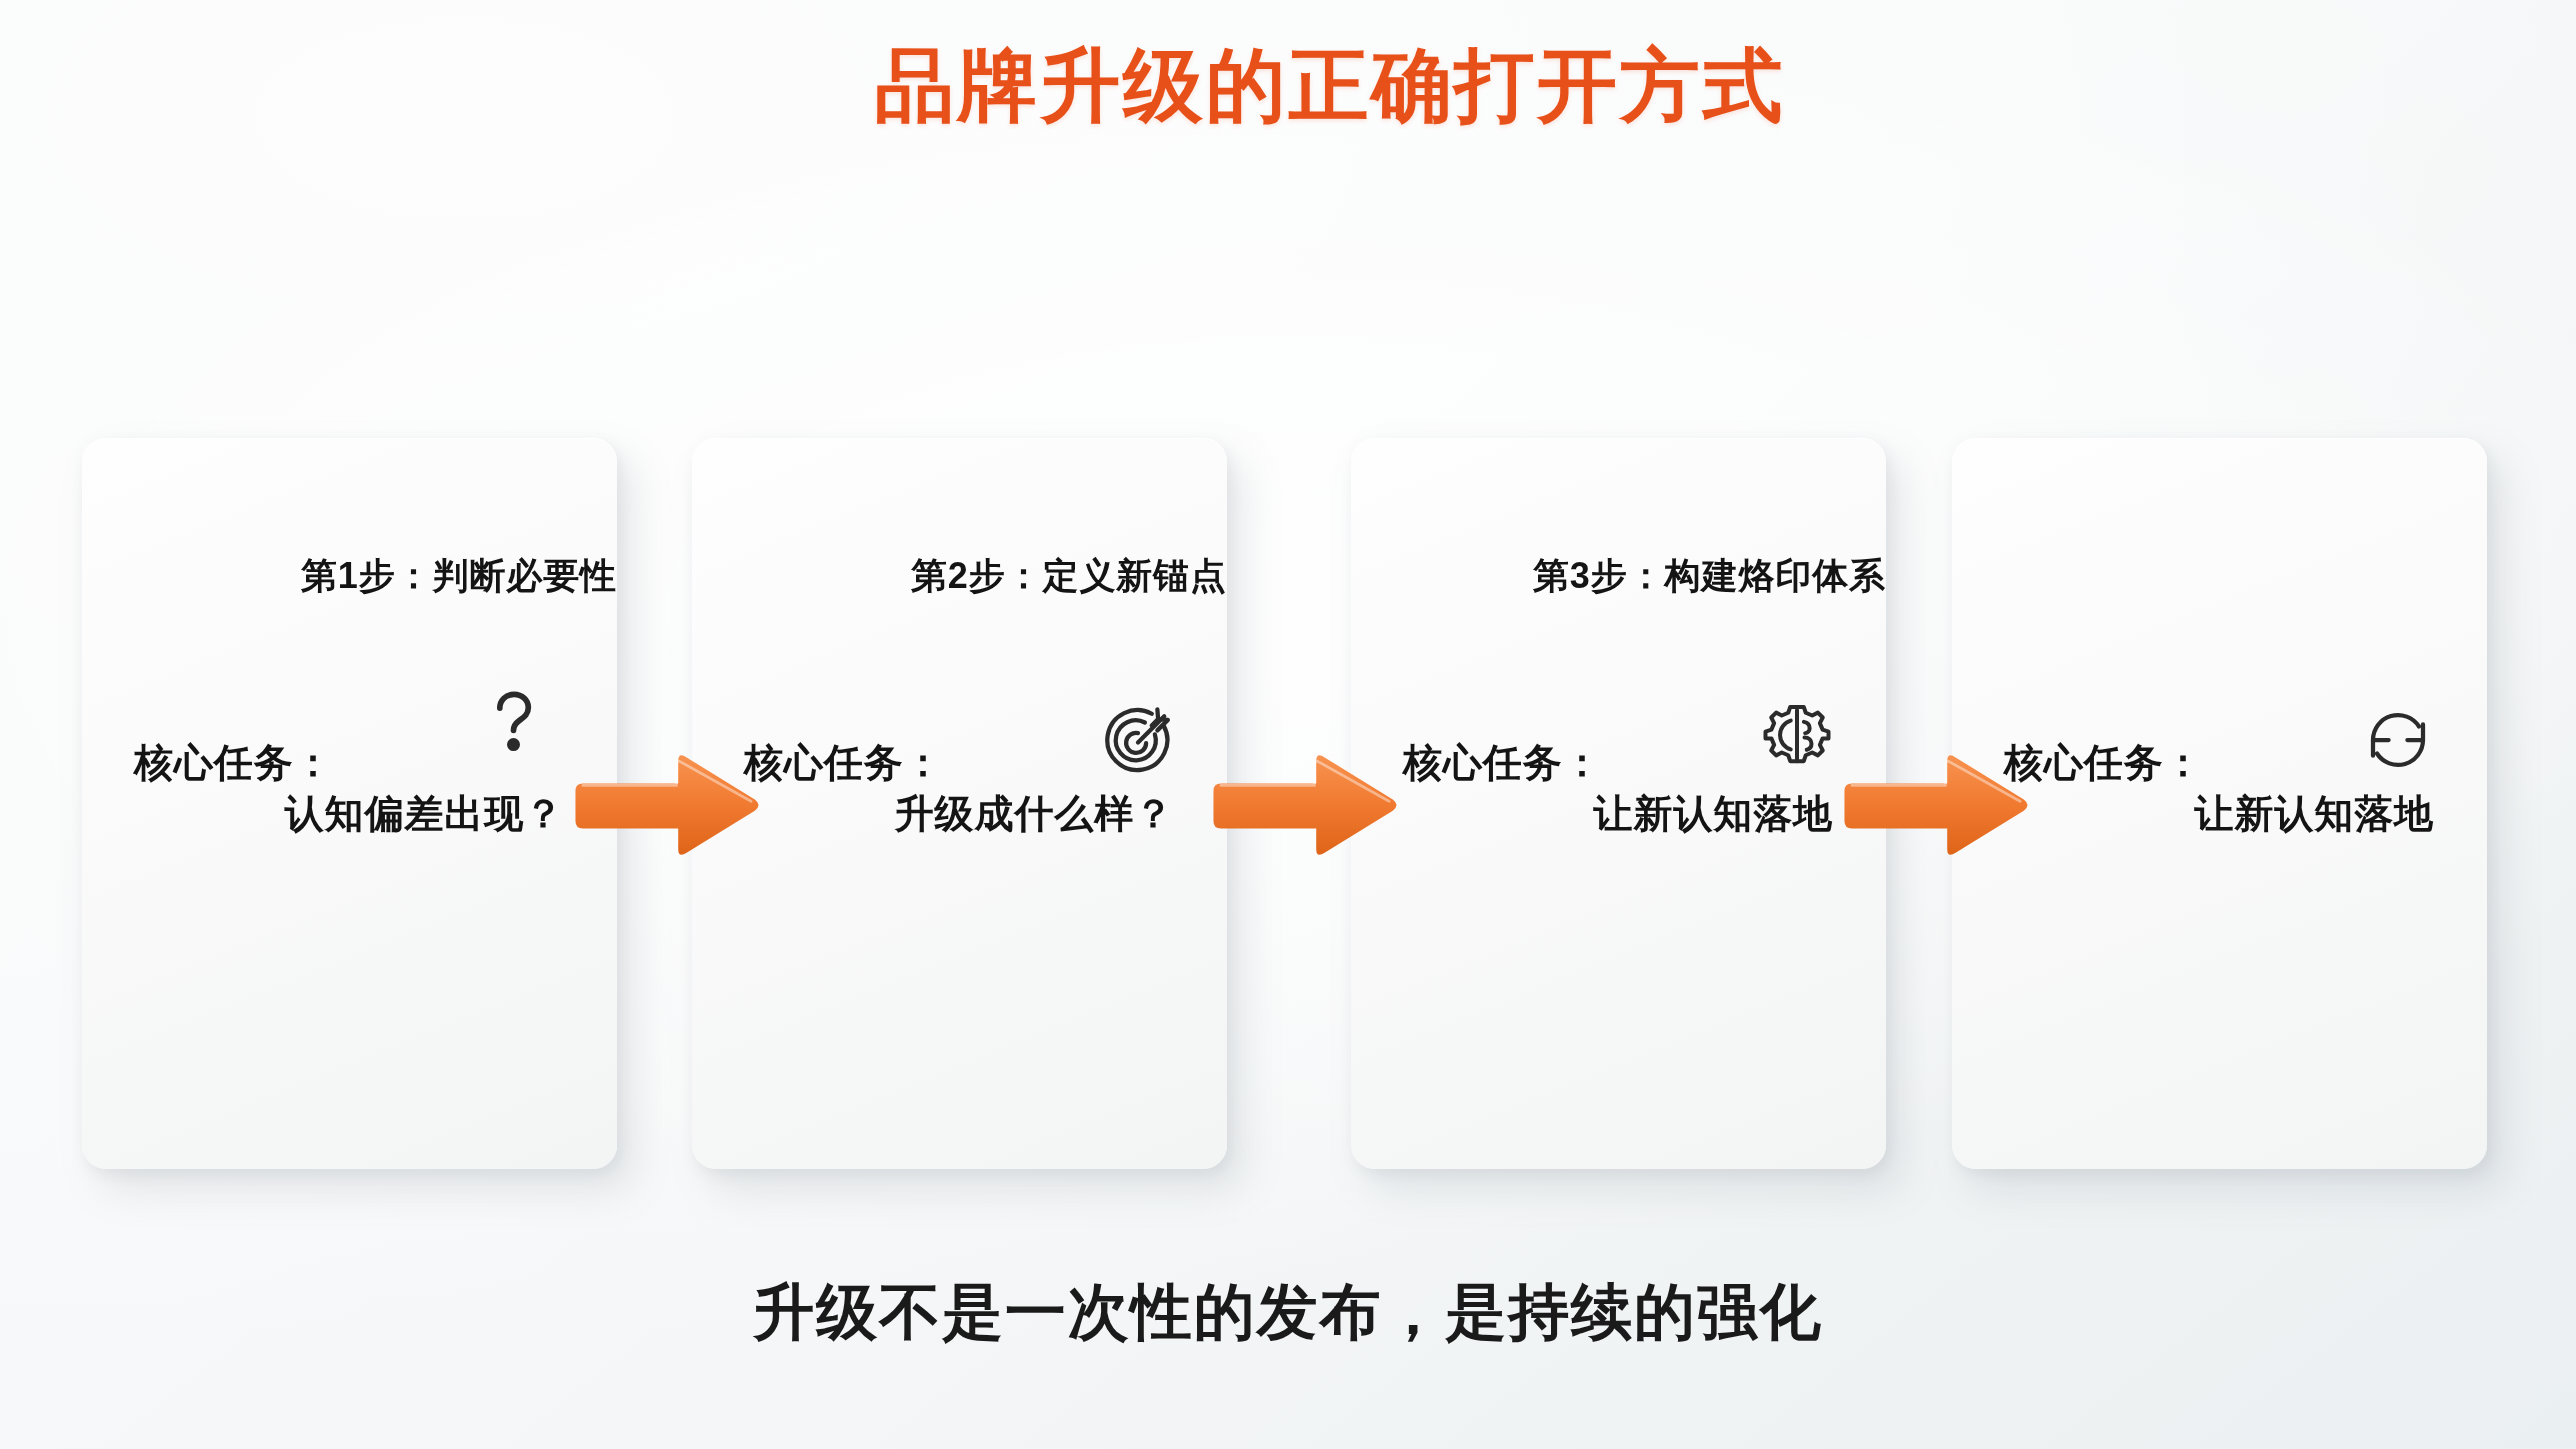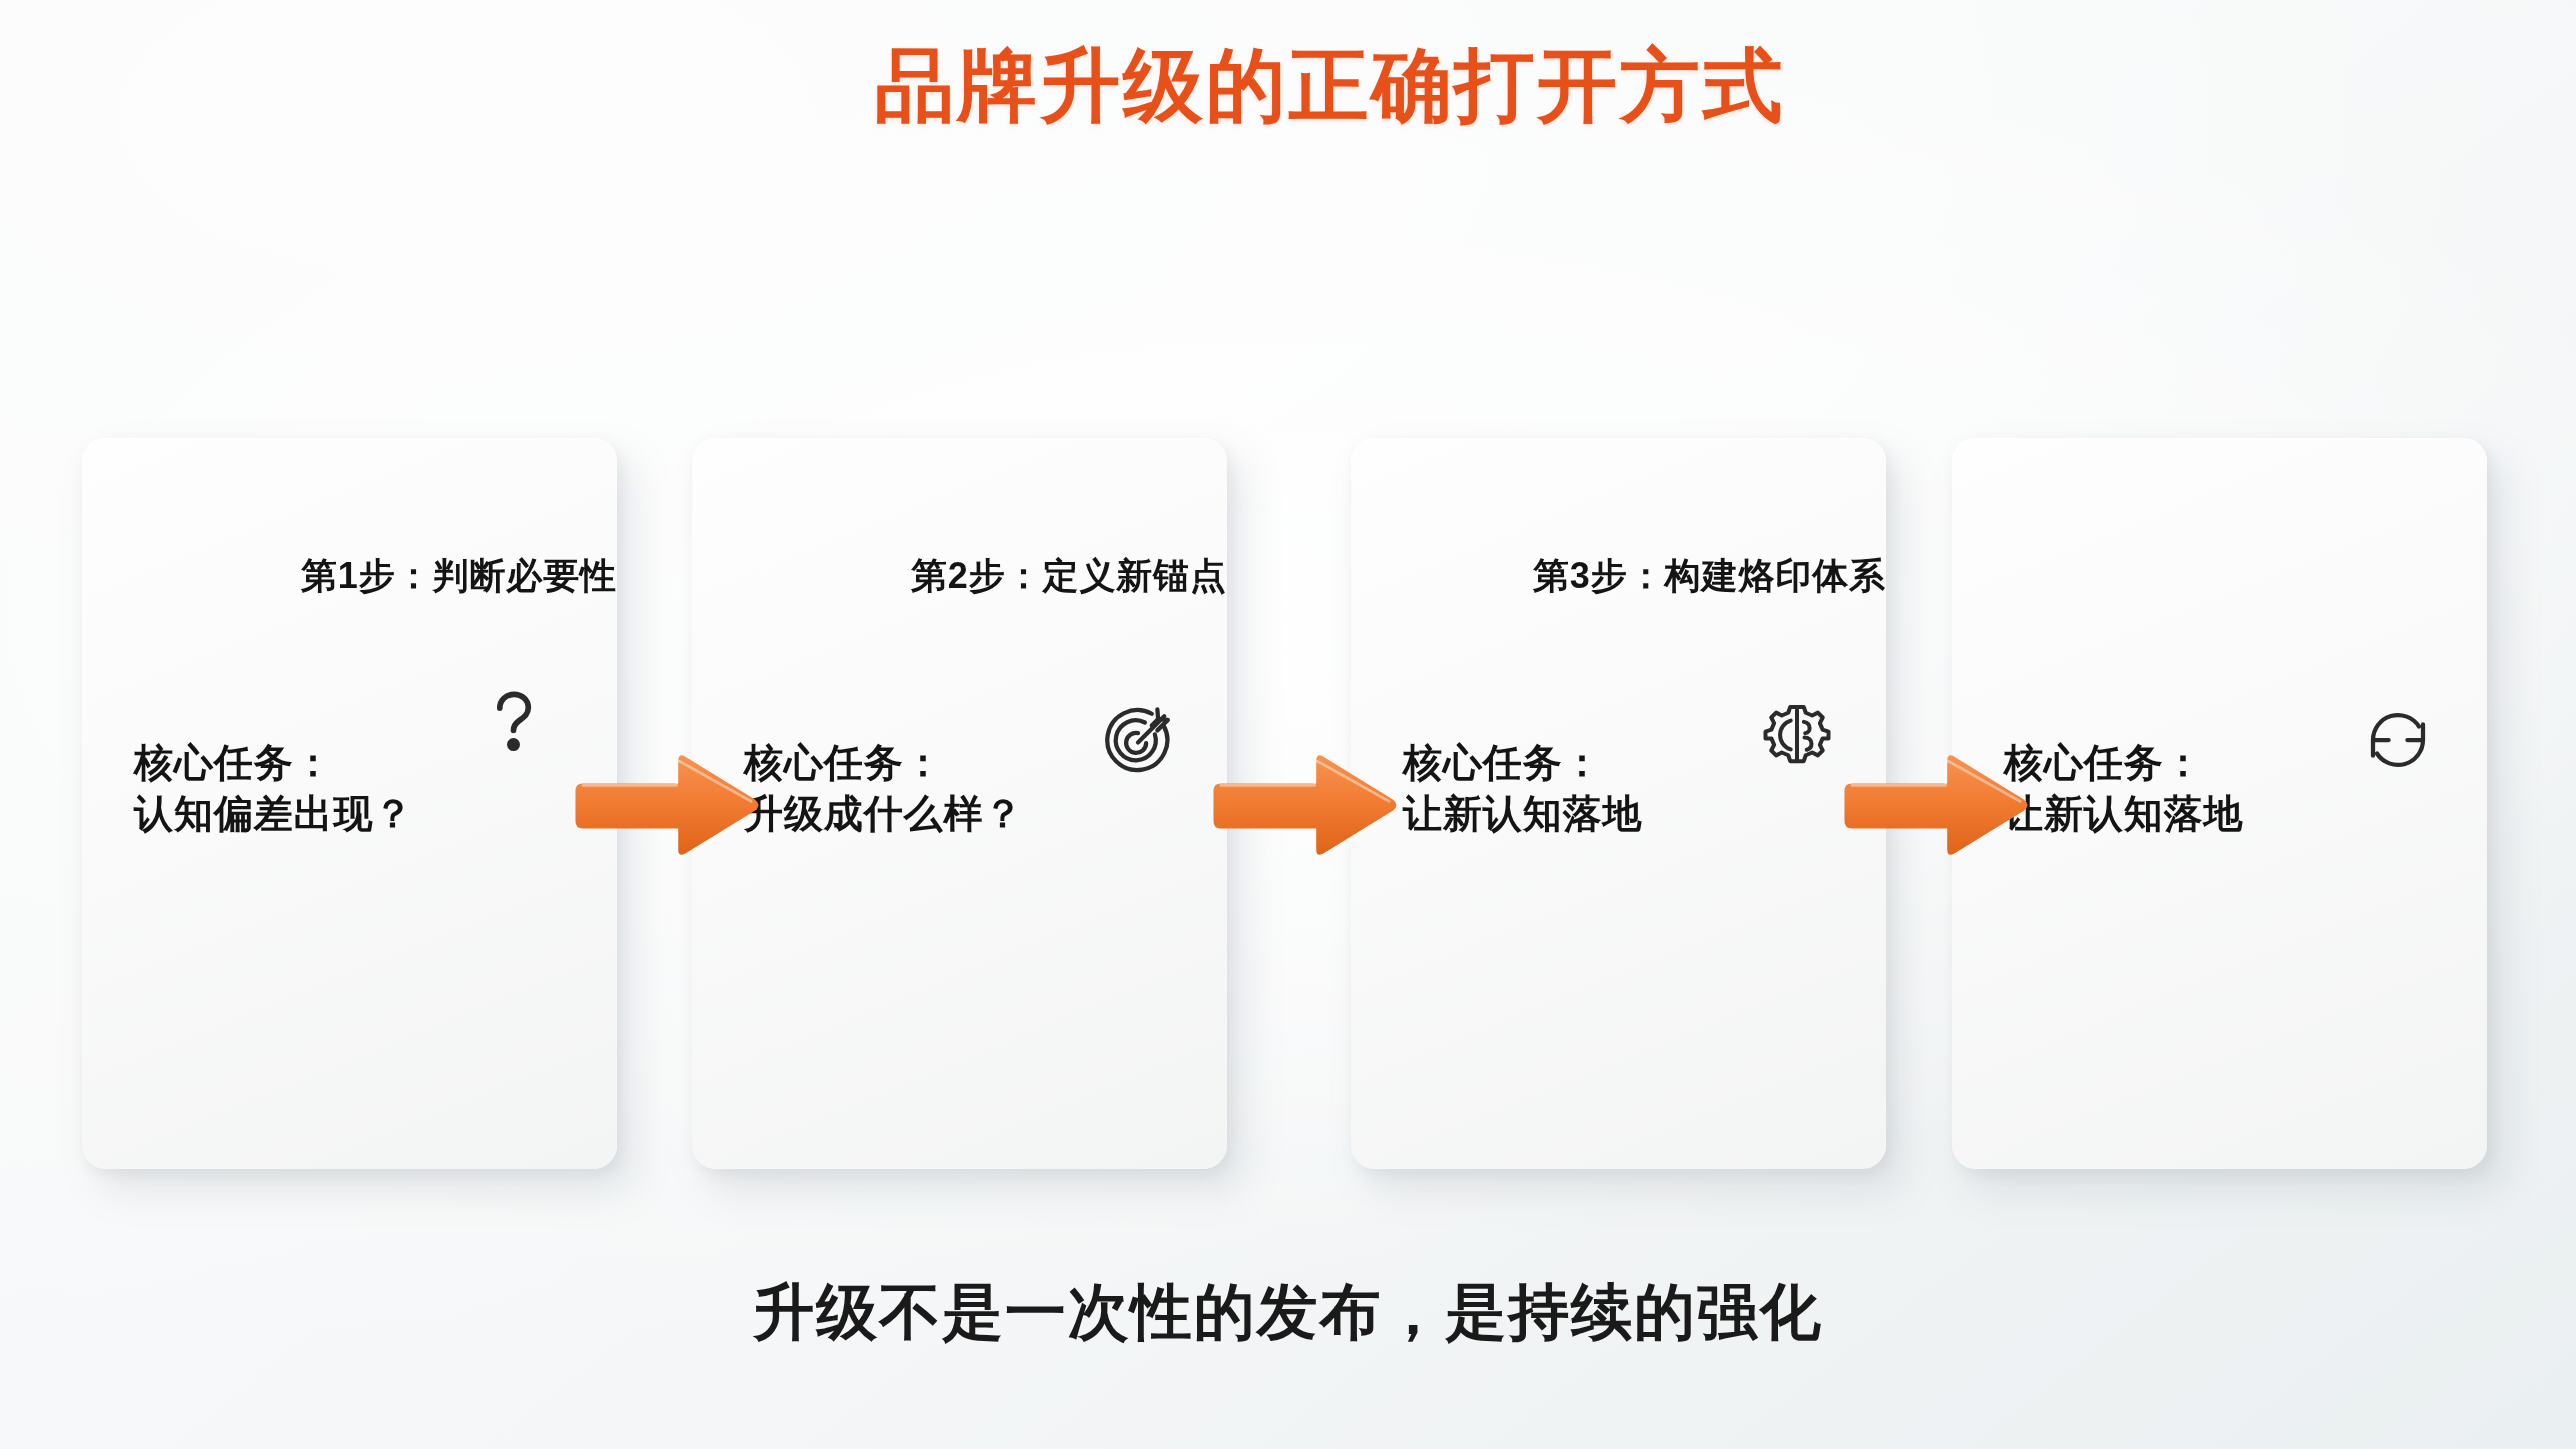--- a/index.html
+++ b/index.html
@@ -107,20 +107,21 @@
     color: #141414;
     letter-spacing: 0.9px;
     line-height: 1.32;
   }
   .task-value {
     font-size: 39px;
     font-weight: bold;
     color: #141414;
     letter-spacing: 0.9px;
     line-height: 1.32;
+    text-align: right;
   }
 
   .card-icon {
     position: absolute;
     right: 49px;
     top: 262px;
     width: 80px;
     height: 80px;
     color: #2B2B2B;
   }

